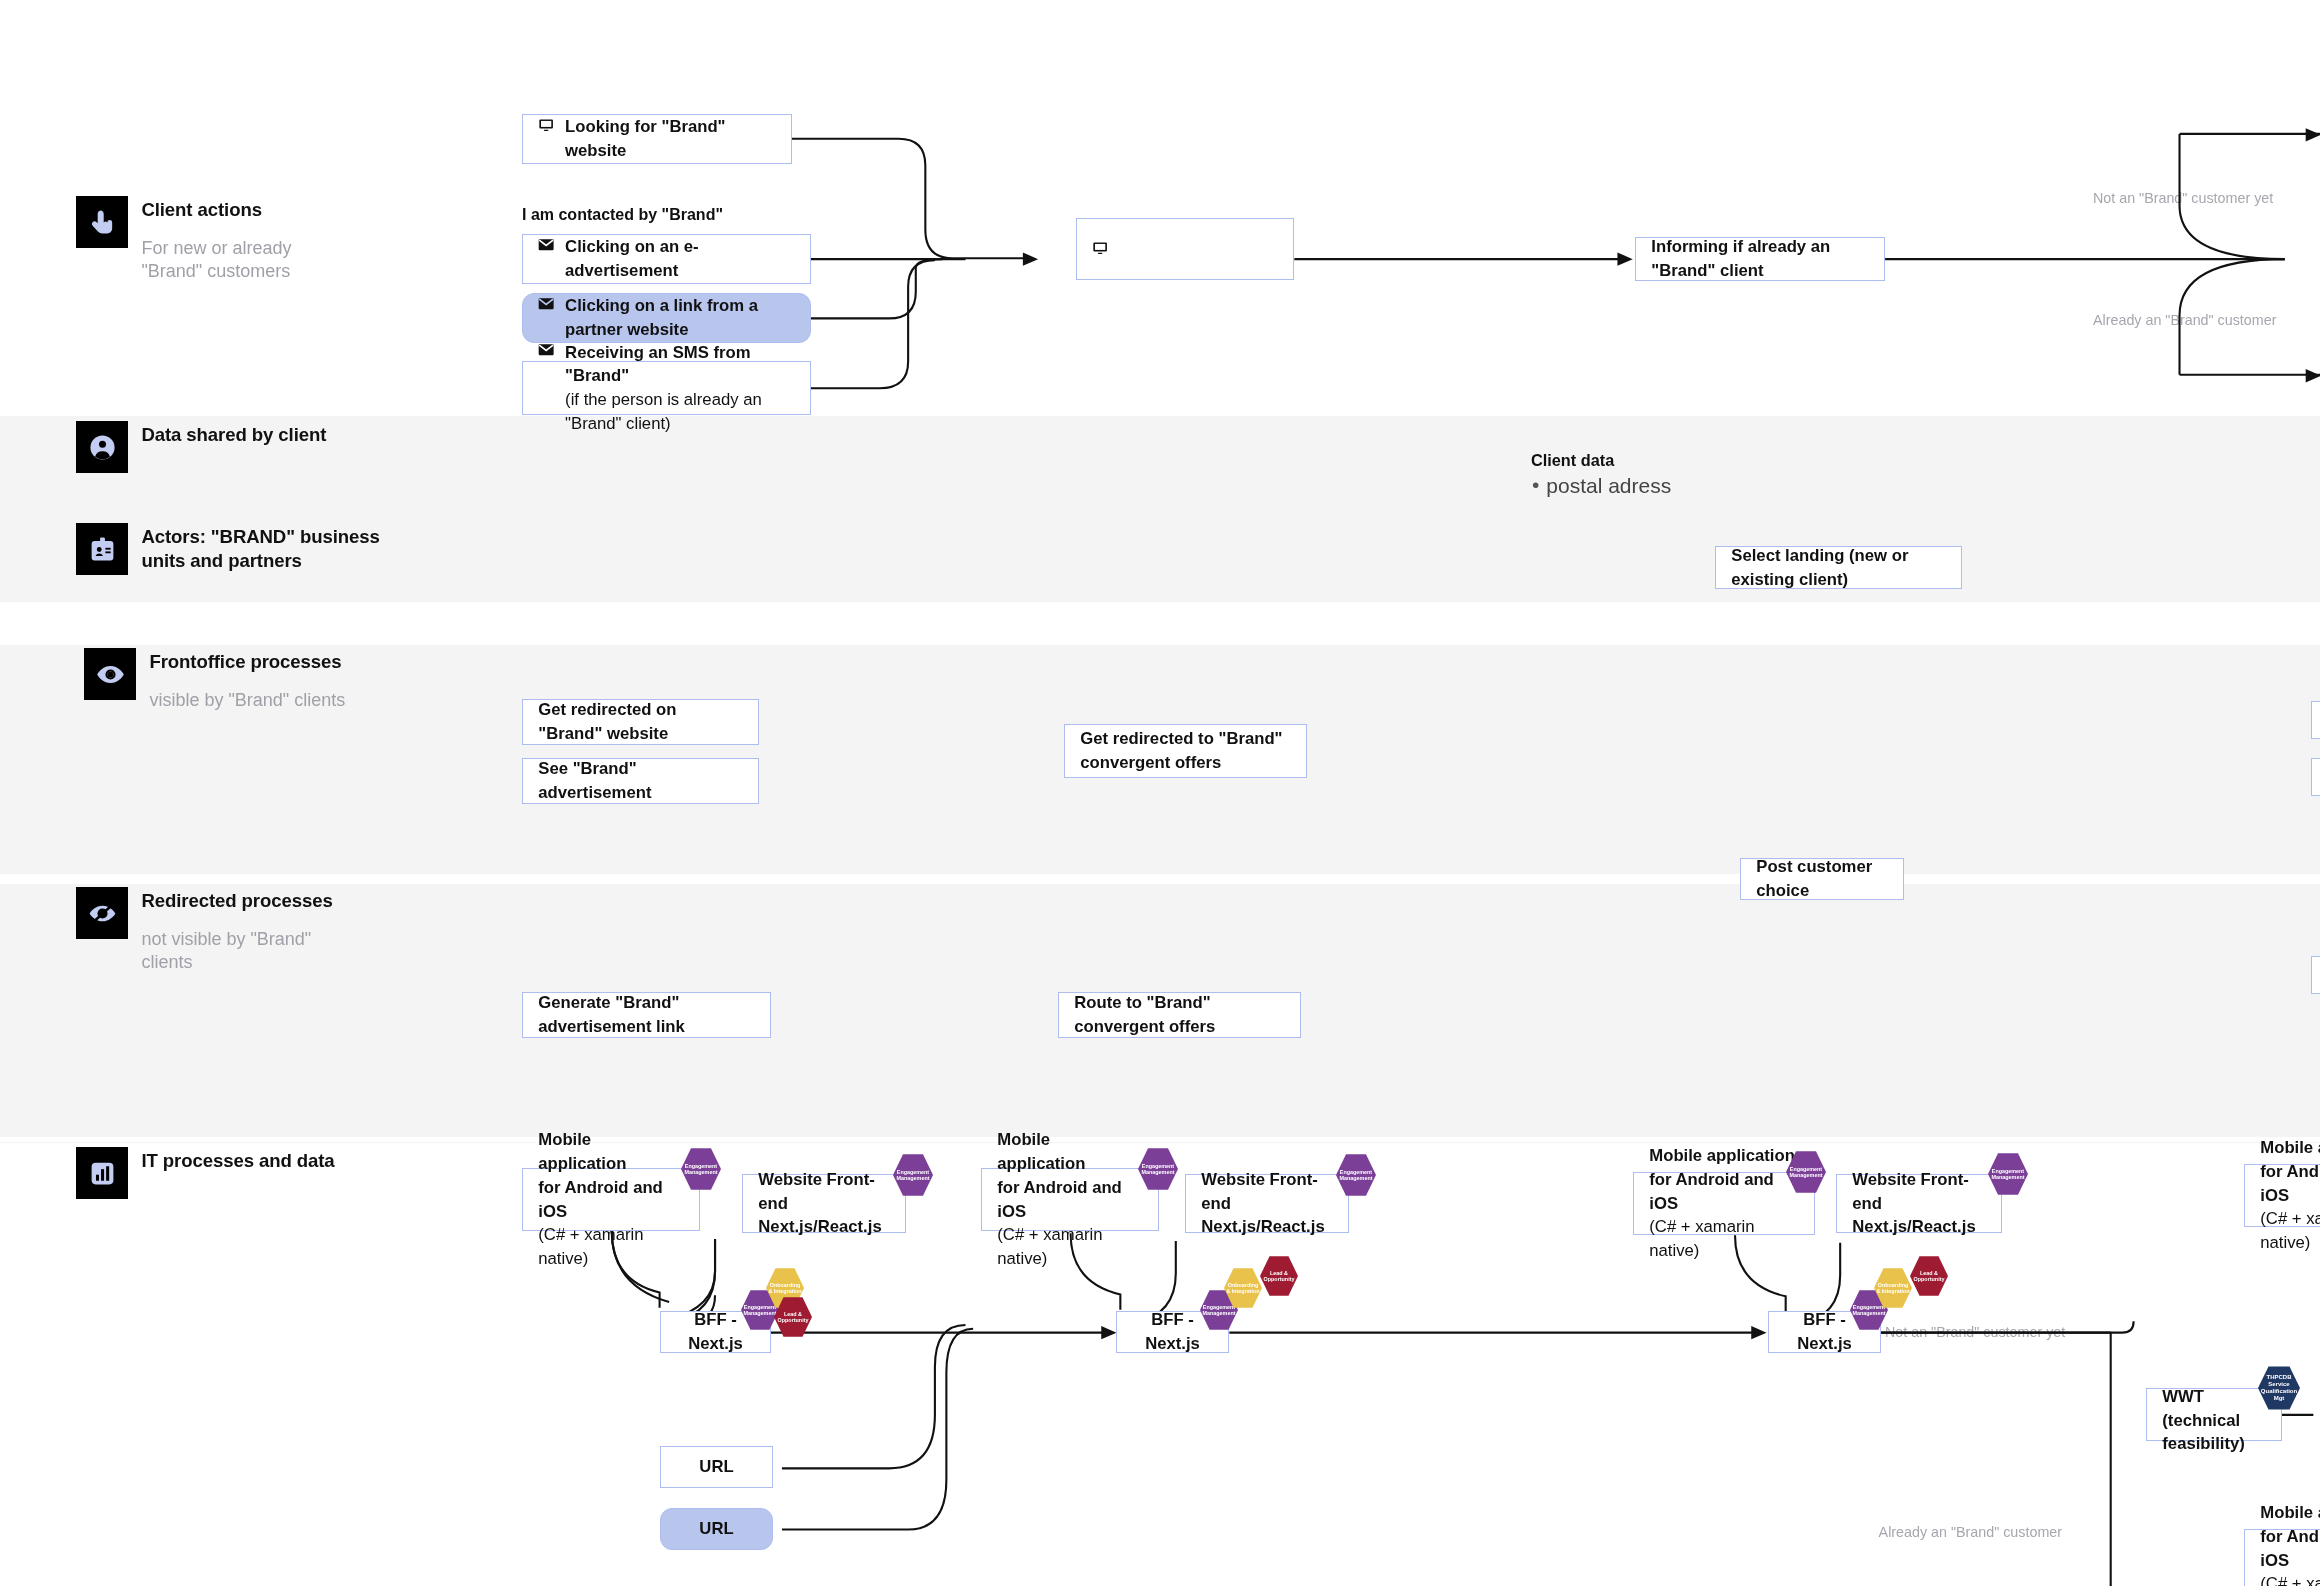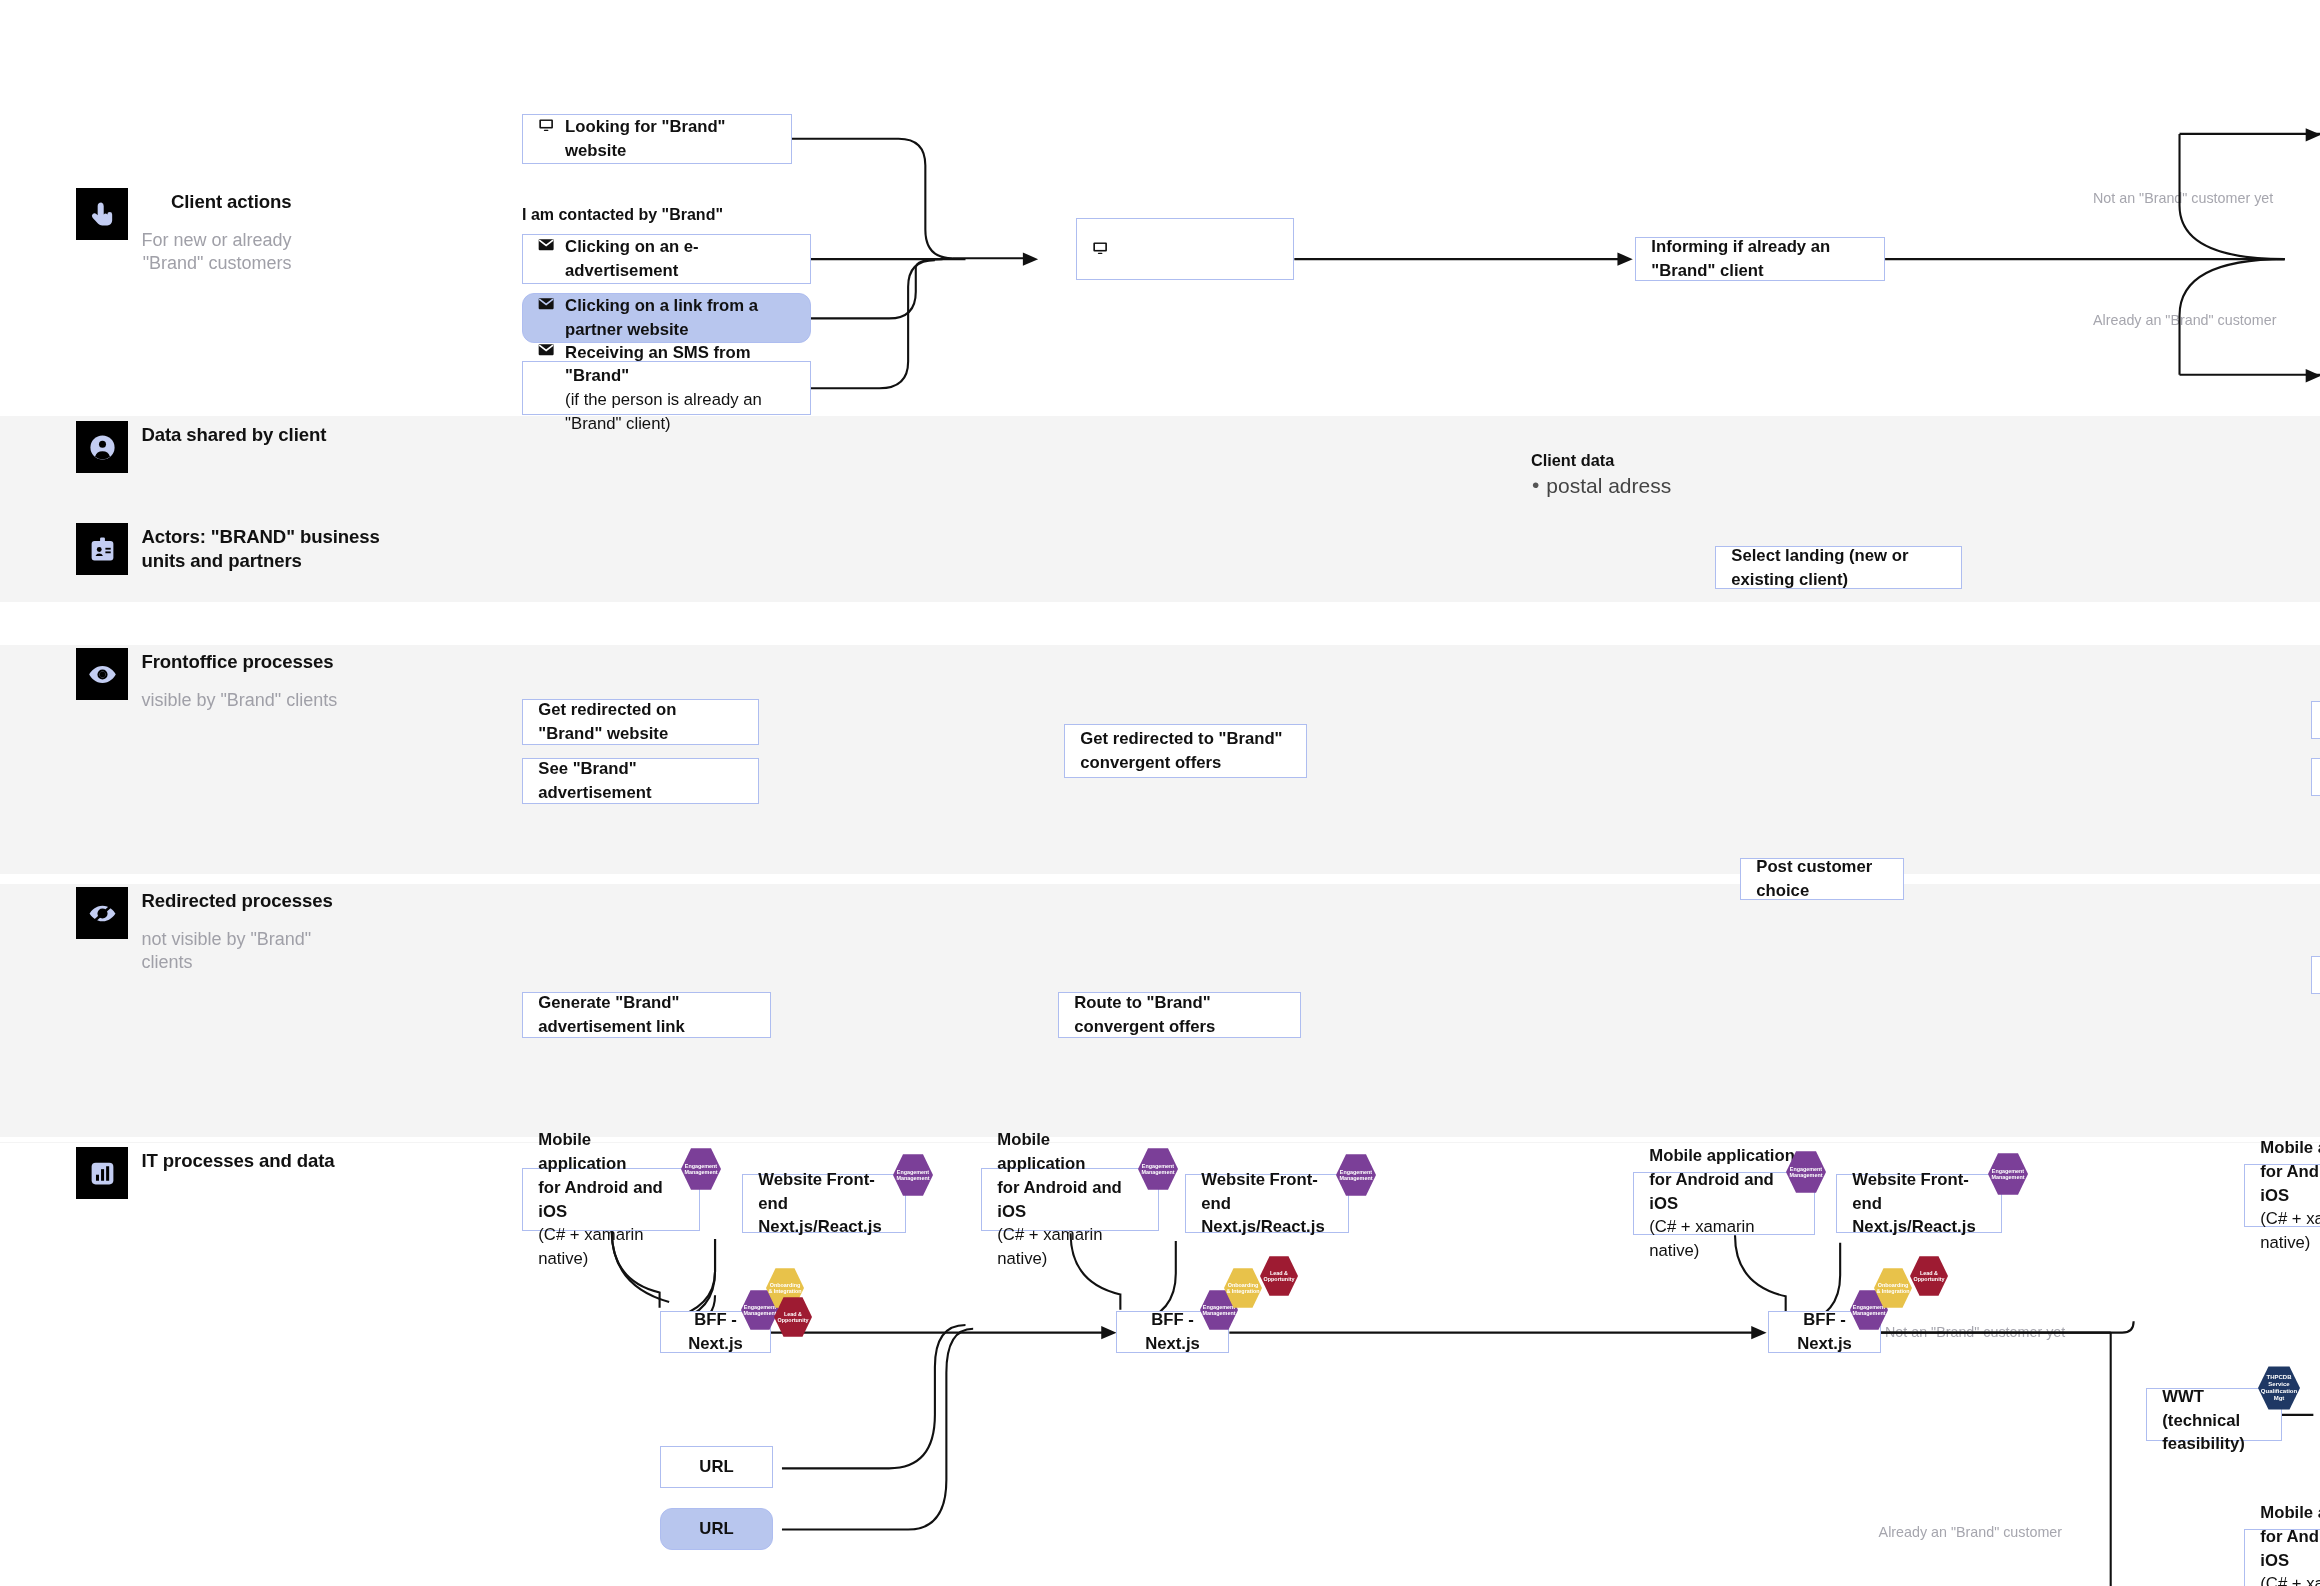--- a/index.html
+++ b/index.html
@@ -131,21 +131,21 @@
     <path d="M818,1600 H950 Q990,1600 990,1548 V1436 Q990,1390 1018,1390"></path>
 
     <path d="M1906,1394 H2208"></path>
     <path d="M2208,1394 V1660"></path>
     <path d="M1906,1394 H2220 Q2232,1394 2232,1382"></path>
 
     <path d="M2420,1480 H2330"></path>
     <path d="M2322,1480 l16,-7 v14 z" style="fill:#111;stroke:none"></path>
   </svg>
 
-  <div class="row-head" style="left:76px; top:188px;text-align:right;">
+  <div class="row-head" style="left:76px; top:196px;">
     <div class="row-icon">
       <svg width="29" height="29" viewBox="0 0 24 24">
           <path fill="#c3cdf2" d="M11 2a3 3 0 0 0-3 3v7.6l-1.1-1.1a2.2 2.2 0 0 0-3.1 3.1l4.6 5.1A5 5 0 0 0 12 21h4a4 4 0 0 0 4-4v-5a2 2 0 0 0-4 0 2 2 0 0 0-3 0V5a3 3 0 0 0-2-3z"></path>
         </svg>
     </div>
     <div class="row-text">
       <div class="row-title">Client actions</div>
       <div class="row-sub">For new or already
 "Brand" customers</div>
     </div>
@@ -174,21 +174,21 @@
           <rect x="14.4" y="10.6" width="4.4" height="1.5" fill="#000"></rect>
           <rect x="14.4" y="13.6" width="4.4" height="1.5" fill="#000"></rect>
         </svg>
     </div>
     <div class="row-text">
       <div class="row-title">Actors: "BRAND" business
 units and partners</div>
     </div>
   </div>
 
-  <div class="row-head" style="left:76px; top:648px;">
+  <div class="row-head" style="left:84px; top:648px;">
     <div class="row-icon">
       <svg width="29" height="29" viewBox="0 0 24 24">
           <path fill="#c3cdf2" d="M12 5C6.5 5 2.4 9.1 1 12c1.4 2.9 5.5 7 11 7s9.6-4.1 11-7c-1.4-2.9-5.5-7-11-7zm0 11.2A4.2 4.2 0 1 1 12 7.8a4.2 4.2 0 0 1 0 8.4z"></path>
           <circle cx="12" cy="12" r="2.5" fill="#c3cdf2"></circle>
           <circle cx="12" cy="12" r="2.5" fill="#000"></circle>
         </svg>
     </div>
     <div class="row-text">
       <div class="row-title">Frontoffice processes</div>
       <div class="row-sub">visible by "Brand" clients</div>

